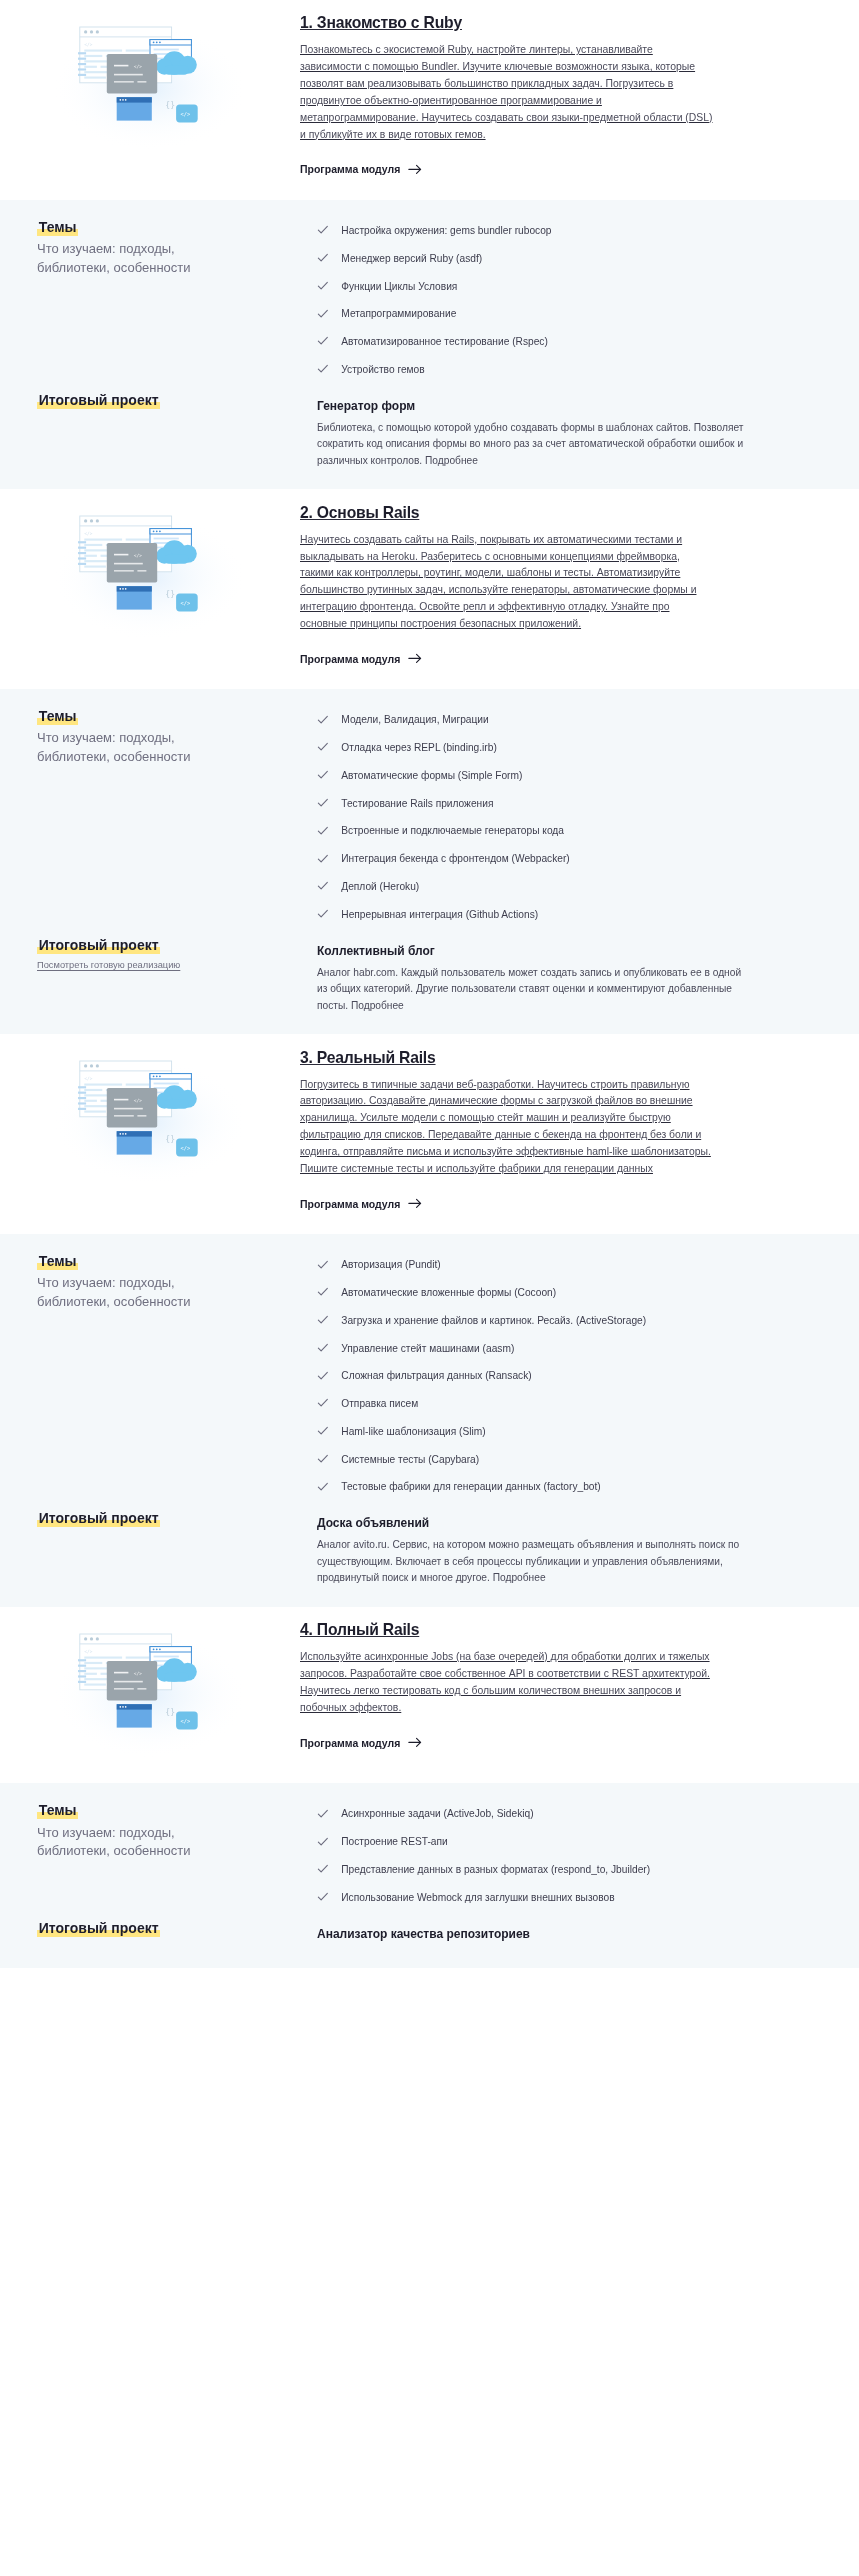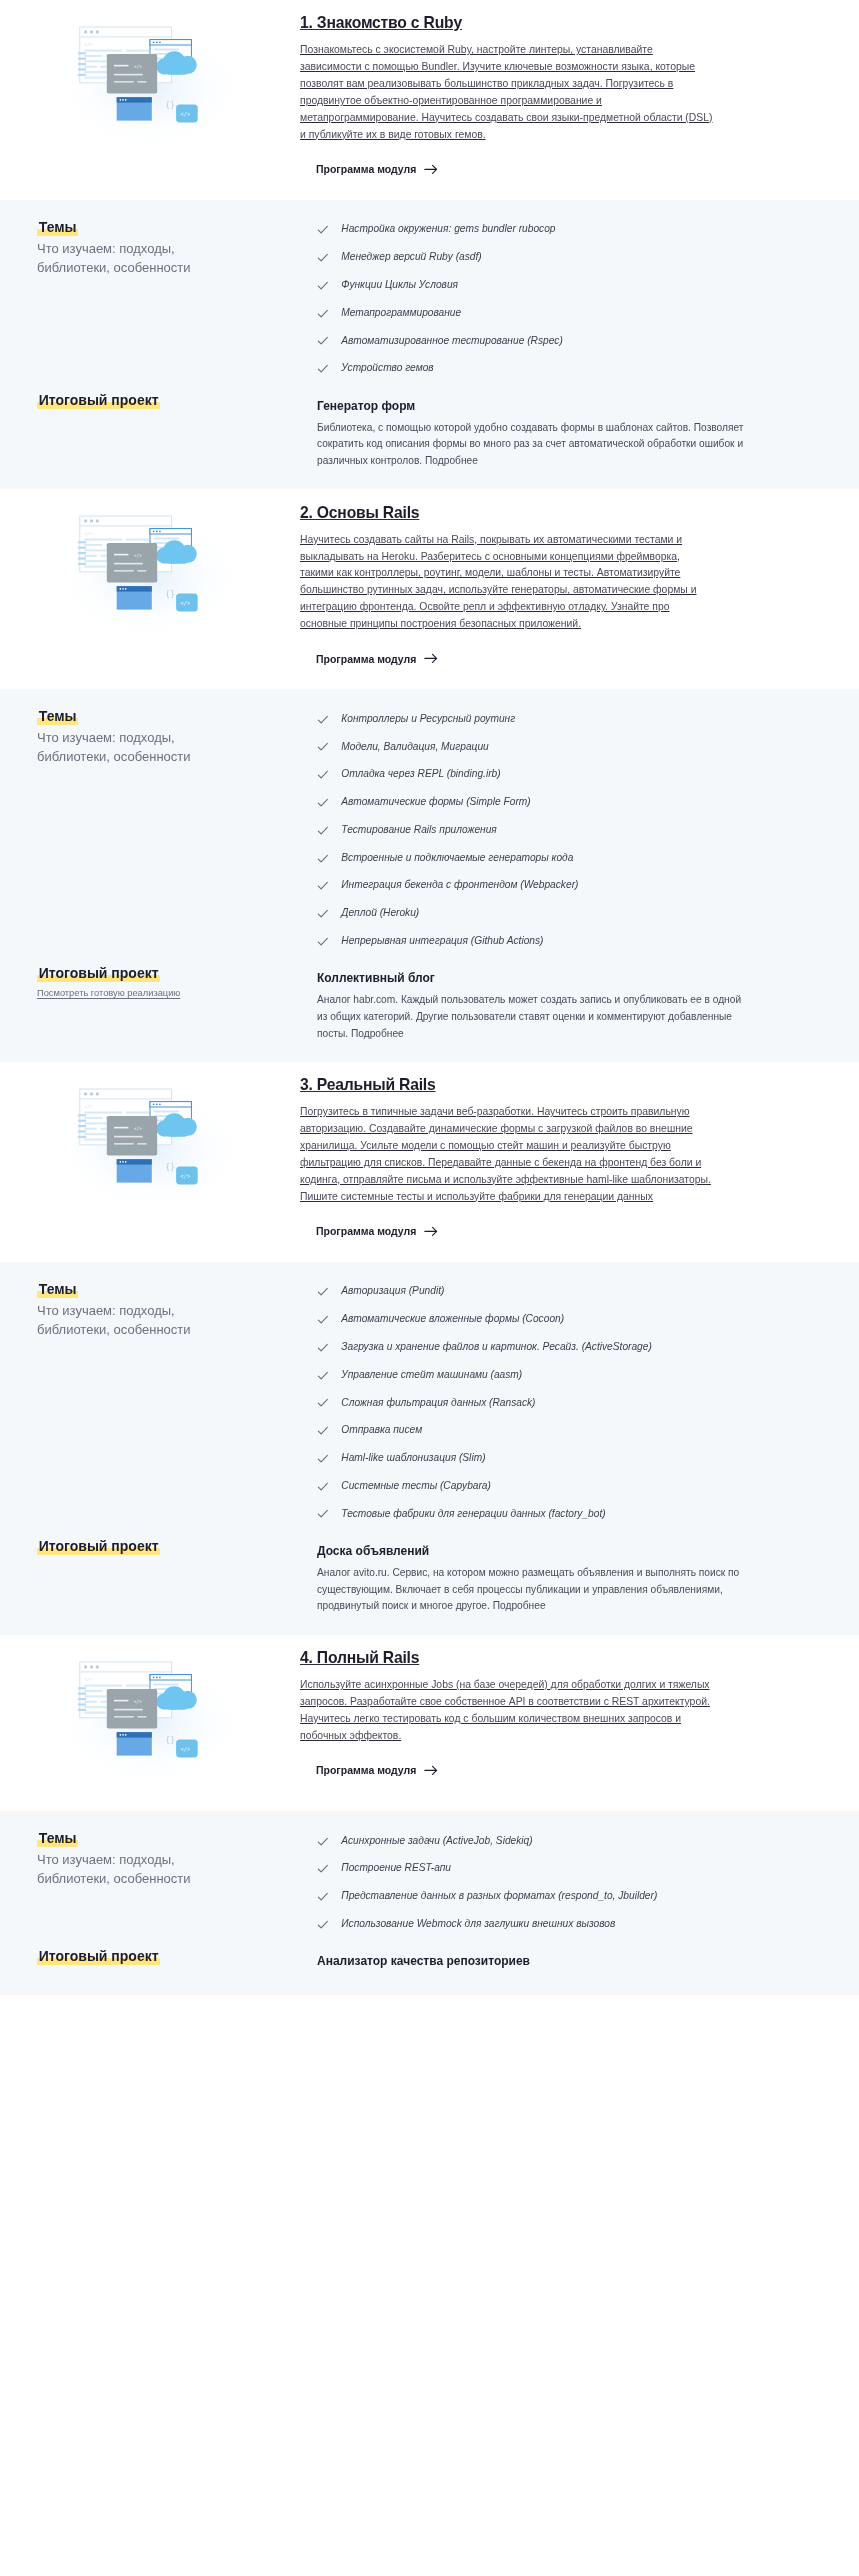--- a/index.html
+++ b/index.html
@@ -51,21 +51,20 @@
   .program-link {
     display: inline-flex;
     align-items: center;
     gap: 8px;
     margin-top: 20px;
     font-size: 10.5px;
     font-weight: bold;
     color: #1d1d2b;
     text-decoration: none;
     cursor: pointer;
-    margin-left: 16px;
   }
   .program-link .arrow {
     display: inline-block;
     width: 14.4px;
     height: 10.8px;
   }
   .program-link svg { display: block; }
 
   
   .module-panel {
@@ -109,26 +108,25 @@
     text-decoration: underline;
     text-underline-offset: 1.8px;
     cursor: pointer;
     display: inline-block;
   }
 
   
   .topics { list-style: none; }
   .topic-item {
     display: flex;
-    align-items: flex-start;
+    align-items: flex-end;
     gap: 12.6px;
     padding: 7.6px 0;
     font-size: 10.2px;
     color: #3d3d4d;
-    font-style: italic;
   }
   .check {
     flex: 0 0 11.7px;
     width: 11.7px;
     height: 11.7px;
     margin-top: 0.9px;
     color: #6b6b7d;
   }
   .check svg { display: block; }
 
@@ -421,28 +419,20 @@
     </div>
 
     <div class="module-panel">
       <div class="panel-row">
         <div class="panel-label-col">
           <div><span class="hl-heading">Темы</span></div>
           <div class="panel-sub">Что изучаем: подходы, библиотеки, особенности</div>
         </div>
         <div class="panel-body-col">
           <ul class="topics">
-  <li class="topic-item">
-    <span class="check">
-      <svg width="11.7" height="11.7" viewBox="0 0 13 13" fill="none" stroke="#6b6b7d" stroke-width="1.2">
-        <path d="M1.5 6.8L4.6 10 11.5 2.6" stroke-linecap="round" stroke-linejoin="round"></path>
-      </svg>
-    </span>
-    <span class="topic-label">Контроллеры и Ресурсный роутинг</span>
-  </li>
 
   <li class="topic-item">
     <span class="check">
       <svg width="11.7" height="11.7" viewBox="0 0 13 13" fill="none" stroke="#6b6b7d" stroke-width="1.2">
         <path d="M1.5 6.8L4.6 10 11.5 2.6" stroke-linecap="round" stroke-linejoin="round"></path>
       </svg>
     </span>
     <span class="topic-label">Модели, Валидация, Миграции</span>
   </li>
 

